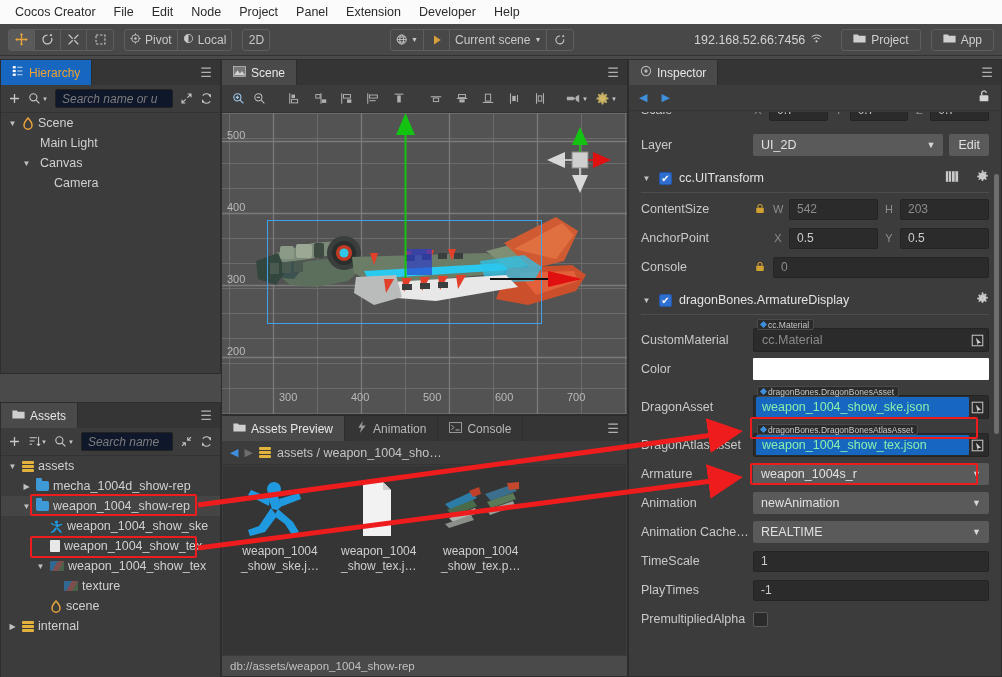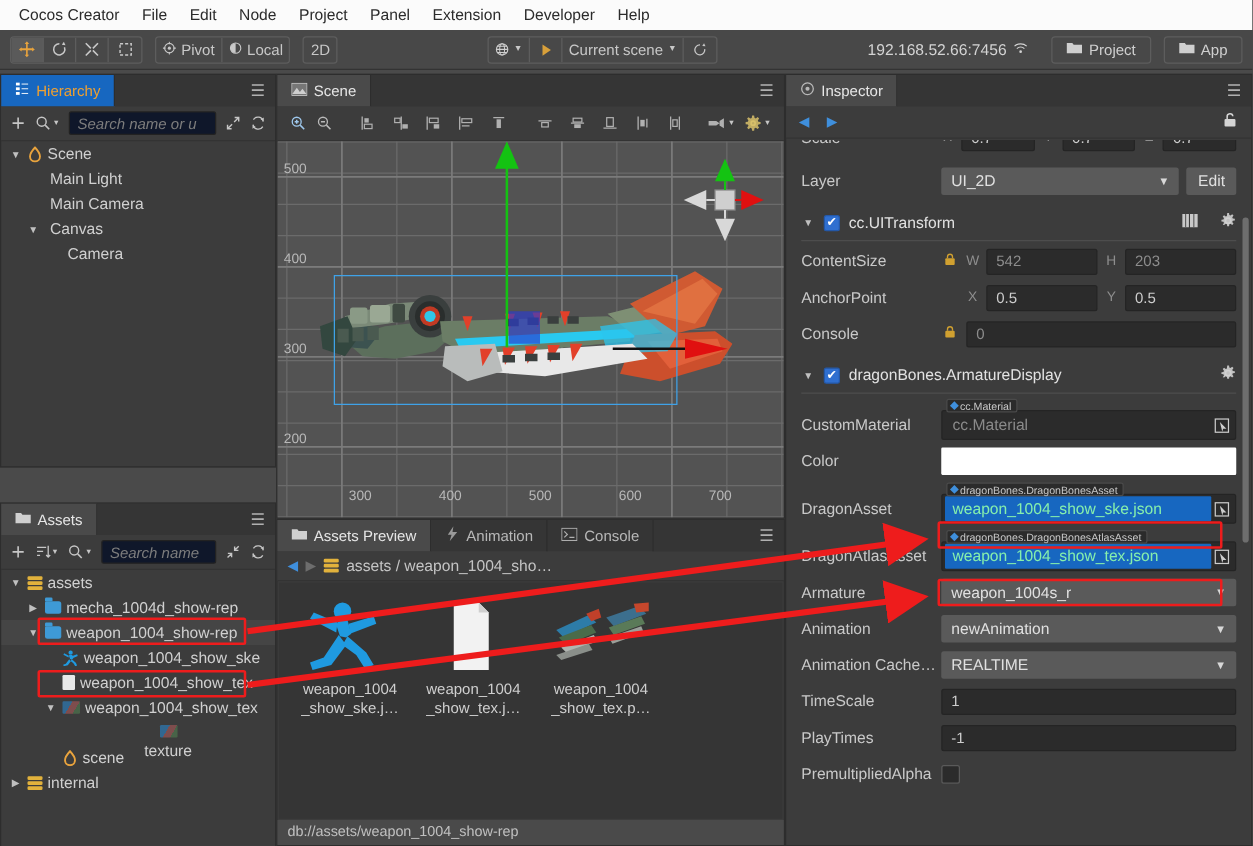--- a/index.html
+++ b/index.html
@@ -305,25 +305,20 @@
             </svg>
           </span>
           <span class="tname">Scene</span>
         </div>
         <div class="trow" style="padding-left: 20px;">
           <span class="tw"></span>
           <span style="width:0"></span>
           <span class="tname">Main Light</span>
         </div>
         <div class="trow" style="padding-left: 20px;">
-          <span class="tw"></span>
-          <span style="width:0"></span>
-          <span class="tname">Main Camera</span>
-        </div>
-        <div class="trow" style="padding-left: 20px;">
           <span class="tw">▼</span>
           <span style="width:0"></span>
           <span class="tname">Canvas</span>
         </div>
         <div class="trow" style="padding-left: 34px;">
           <span class="tw"></span>
           <span style="width:0"></span>
           <span class="tname">Camera</span>
         </div>
       </div>
@@ -409,21 +404,21 @@
         <div class="trow" style="padding-left: 34px;">
           <span class="tw"></span>
           <span class="ic-file"></span>
           <span class="tname">weapon_1004_show_tex</span>
         </div>
         <div class="trow" style="padding-left: 34px;">
           <span class="tw">▼</span>
           <span class="ic-tex"></span>
           <span class="tname">weapon_1004_show_tex</span>
         </div>
-        <div class="trow" style="padding-left: 48px; flex-direction: column;">
+        <div class="trow" style="padding-left: 48px;">
           <span class="tw"></span>
           <span class="ic-tex"></span>
           <span class="tname">texture</span>
         </div>
         <div class="trow" style="padding-left: 34px;">
           <span class="tw"></span>
           <span style="flex:none;display:inline-flex">
             <svg width="12" height="13" viewBox="0 0 12 13">
               <path fill="none" stroke="#e8a33d" stroke-width="1.5" d="M6 1C6 1 10 5.3 10 8.2A4 4 0 0 1 2 8.2C2 5.3 6 1 6 1z"></path>
             </svg>

